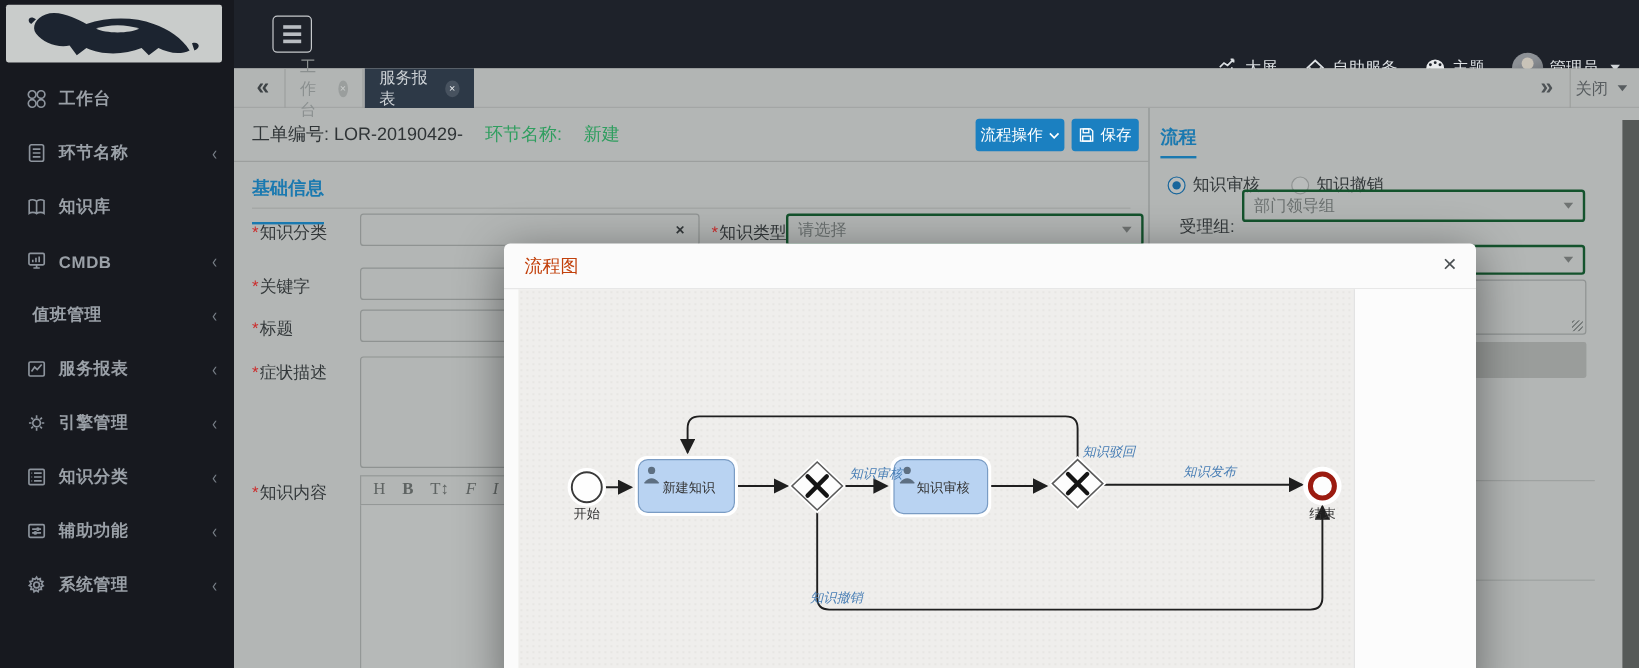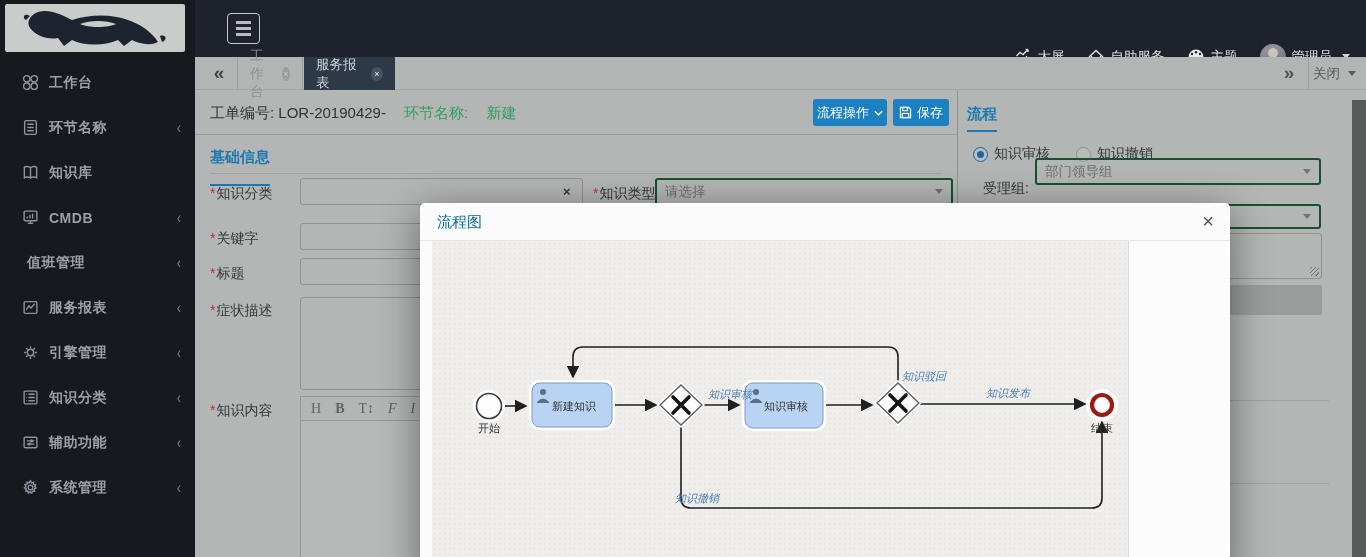--- a/index.html
+++ b/index.html
@@ -86,21 +86,21 @@
   #grp-select { top:68px; }
   #sel2 { top:114px; height:25px; }
   #rta { left:77px; top:143px; width:287px; height:46px; }
   #rbtn { position:absolute; left:77px; top:195px; width:287px; height:30px; background:#9a9d9b; border:none; border-radius:2px; cursor:pointer; }
   .rdivider { position:absolute; left:15px; width:356px; height:1px; background:#9ea2a1; }
   #scrollbar { position:absolute; right:0; top:10px; bottom:0; width:14px; background:#565a58; cursor:pointer; }
 
   
   #modal { left:420px; top:203px; width:810px; height:380px; background:#fbfbfb; border-radius:5px 5px 0 0; box-shadow:0 8px 40px rgba(0,0,0,.45); z-index:10; }
   #modal-header { position:absolute; left:0; top:0; right:0; height:38px; border-bottom:1px solid #e7e7e7; }
-  #modal-title { position:absolute; left:17px; top:10px; font-size:15px; color:#0369a1; }
+  #modal-title { position:absolute; left:17px; top:10px; font-size:15px; color:#c2410c; }
   #modal-close { position:absolute; right:16px; top:7px; font-size:20px; color:#4c5154; cursor:pointer; line-height:22px; }
   #flow-canvas { position:absolute; left:12px; top:38px; width:696px; height:342px; background:#efeeec; background-image:radial-gradient(#e7e6e3 1px, transparent 1px); background-size:5px 5px; }
   #modal-rightcol { position:absolute; left:708px; top:38px; width:102px; height:342px; background:#fcfcfc; border-left:1px solid #dcdcdc; }
   text { font-family:"Liberation Sans","DejaVu Sans",sans-serif; }
   .edge-label { font-size:11px; font-style:italic; fill:#4a7fb5; }
   .node-label { font-size:11px; fill:#333; }
 </style>
 </head>
 <body>
 

